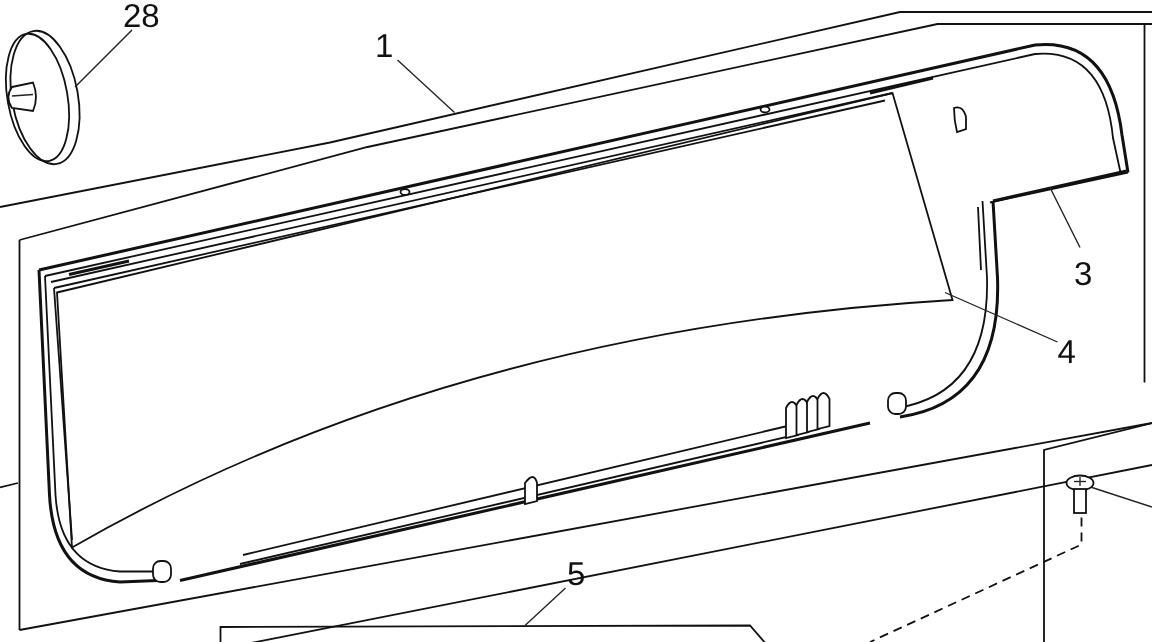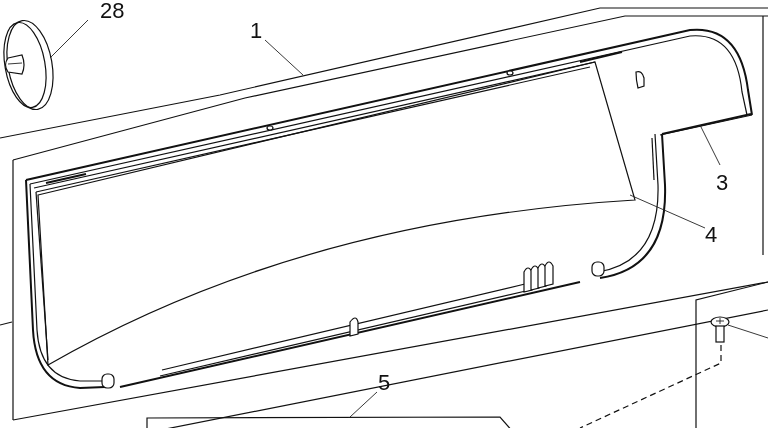--- a/index.html
+++ b/index.html
@@ -87,17 +87,17 @@
   </g>
   <line class="thin" x1="728" y1="325" x2="768" y2="338"></line>
   <path class="dash" d="M 721 345 L 721 363 L 580 428"></path>
 
   <polyline class="ln" points="696,440 696,300 768,282"></polyline>
 
   <polyline class="ln" points="147,440 147,418 500,417 520,440"></polyline>
   <line class="thin" x1="350" y1="417" x2="377" y2="392"></line>
 </svg>
 
-<div class="callout" style="left:100px; top:0px;">28</div>
+<div class="callout" style="left:82px; top:0px;">28</div>
 <div class="callout" style="left:250px; top:20px;">1</div>
 <div class="callout" style="left:716px; top:172px;">3</div>
 <div class="callout" style="left:705px; top:224px;">4</div>
 <div class="callout" style="left:378px; top:372px;">5</div>
 
 </body></html>

